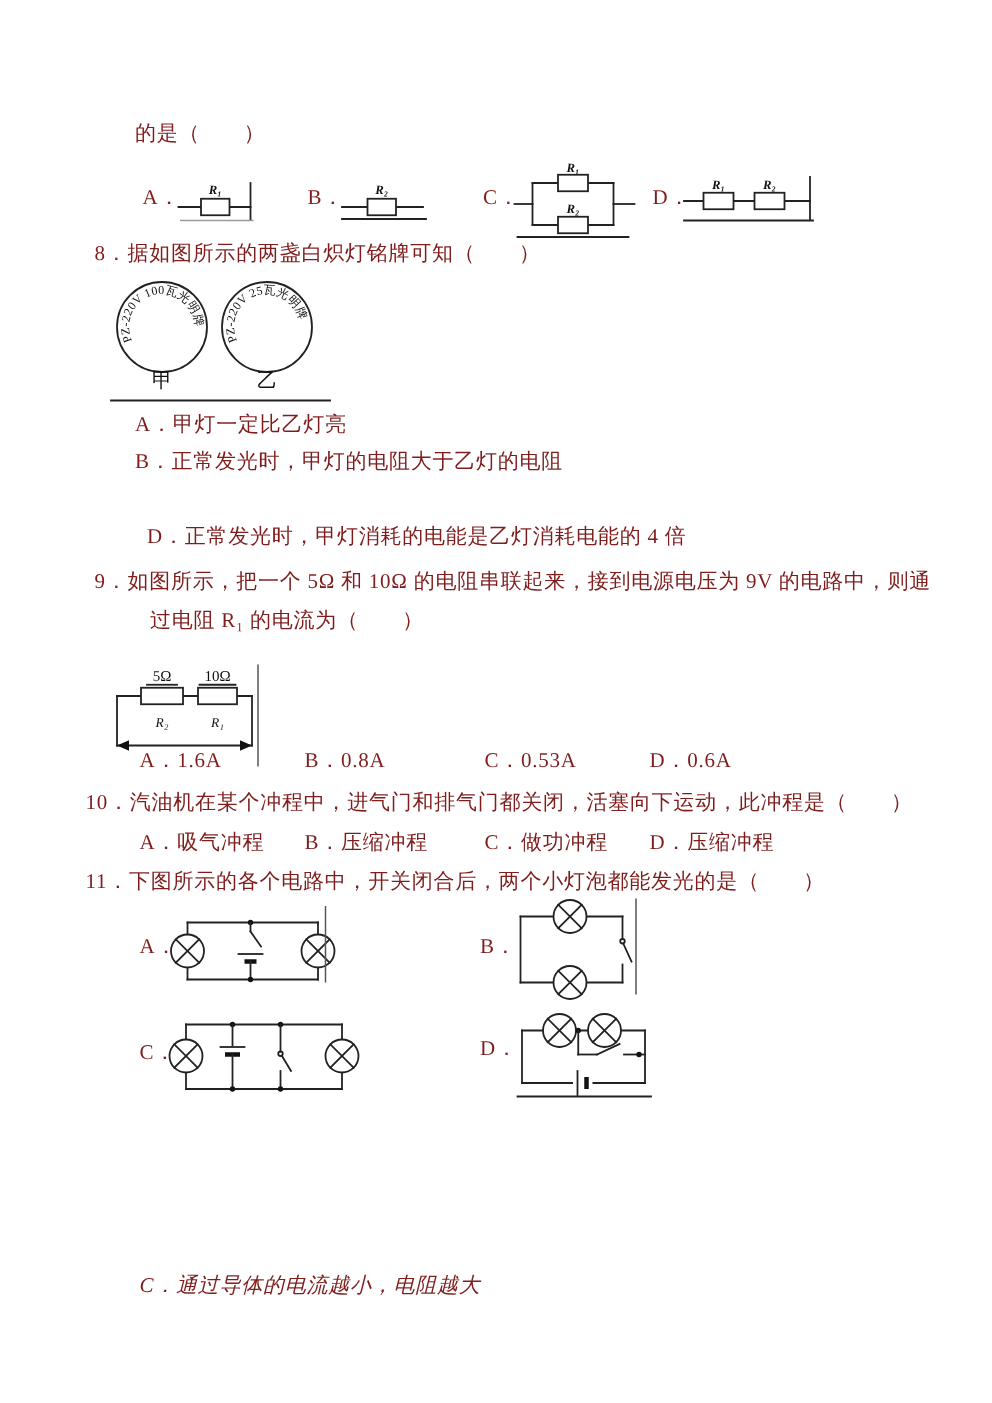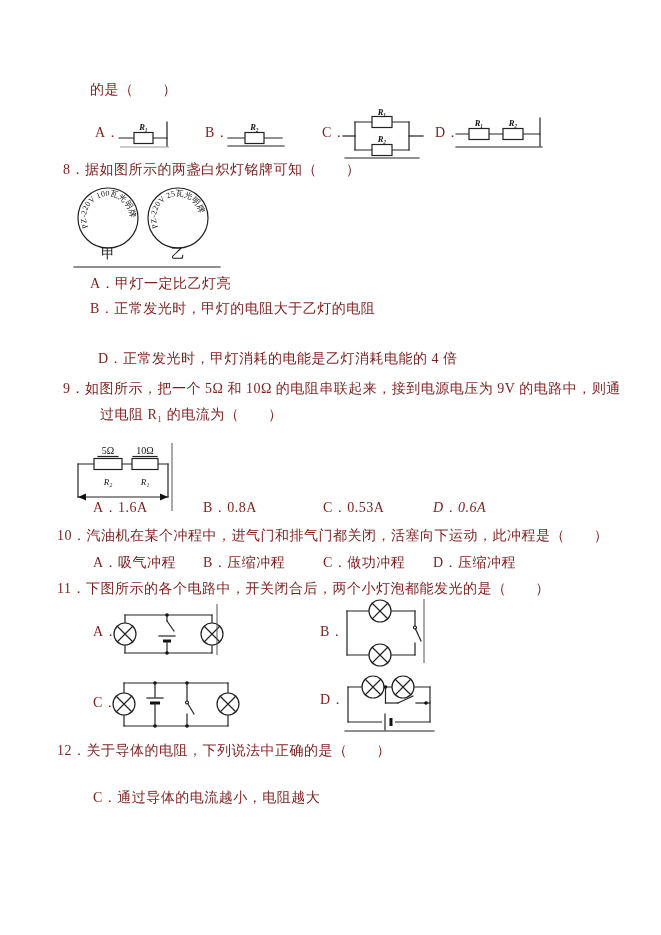--- a/index.html
+++ b/index.html
@@ -126,21 +126,21 @@
       <line class="wire" x1="6" y1="55" x2="96" y2="55"></line>
       <polygon class="tri" points="6,55 14,51.5 14,58.5"></polygon>
       <polygon class="tri" points="96,55 88,51.5 88,58.5"></polygon>
       <line class="faint" x1="100" y1="1" x2="100" y2="69"></line>
     </svg>
   </div>
 
   <div class="t" style="left:93px;  top:498px;">A．1.6A</div>
   <div class="t" style="left:203px; top:498px;">B．0.8A</div>
   <div class="t" style="left:323px; top:498px;">C．0.53A</div>
-  <div class="t" style="left:433px; top:498px;font-style:italic;">D．0.6A</div>
+  <div class="t" style="left:433px; top:498px;">D．0.6A</div>
 
   <div class="t" style="left:57px; top:526px;">10．汽油机在某个冲程中，进气门和排气门都关闭，活塞向下运动，此冲程是（　　）</div>
   <div class="t" style="left:93px;  top:553px;">A．吸气冲程</div>
   <div class="t" style="left:203px; top:553px;">B．压缩冲程</div>
   <div class="t" style="left:323px; top:553px;">C．做功冲程</div>
   <div class="t" style="left:433px; top:553px;">D．压缩冲程</div>
 
   <div class="t" style="left:57px; top:579px;">11．下图所示的各个电路中，开关闭合后，两个小灯泡都能发光的是（　　）</div>
 
   <div class="t" style="left:93px; top:622px;">A．</div>
@@ -234,16 +234,15 @@
       <line class="wire" x1="6" y1="21" x2="6" y2="56"></line>
       <line class="wire" x1="88" y1="21" x2="88" y2="56"></line>
       <line class="wire" x1="6" y1="56" x2="88" y2="56"></line>
       <rect x="40" y="49" width="13" height="14" fill="#fff" stroke="none"></rect>
       <line class="wire" x1="43" y1="48" x2="43" y2="64"></line>
       <line class="thick" x1="49" y1="52" x2="49" y2="60"></line>
       <line class="wire" x1="3" y1="65" x2="92" y2="65"></line>
     </svg>
   </div>
 
-  <div class="t" style="left:57px; top:741px;">12．关于导体的电阻，下列说法中正确的是（　　）</div>
-  <div class="t" style="left:93px; top:788px;">C．通过导体的电流越小，电阻越大</div>
+  <div class="t" style="left:93px; top:848px;font-style:italic;">C．通过导体的电流越小，电阻越大</div>
 
 </div>
 
 </body></html>

